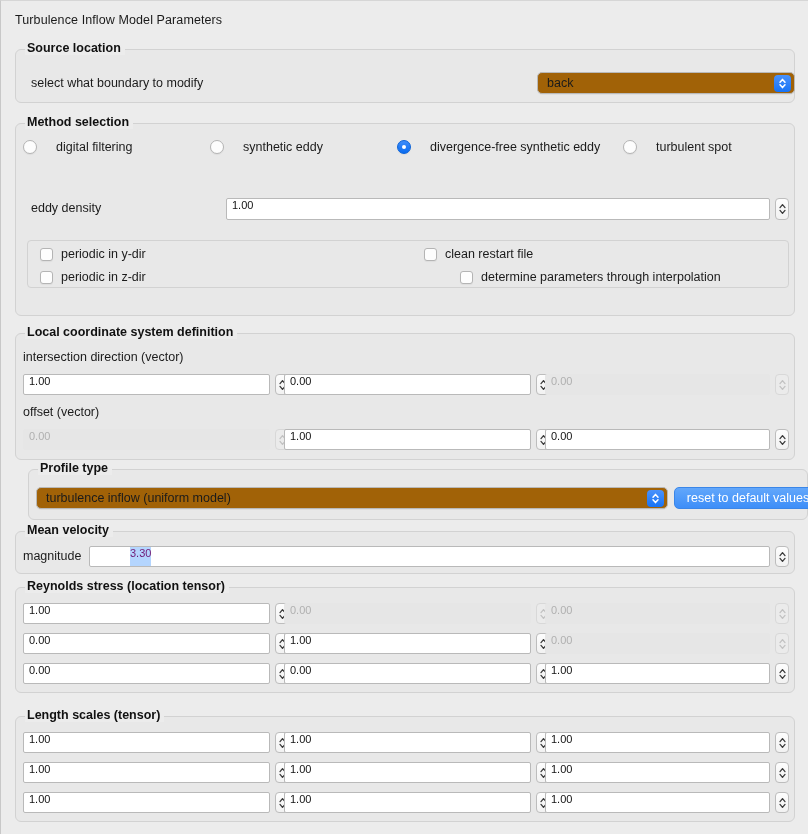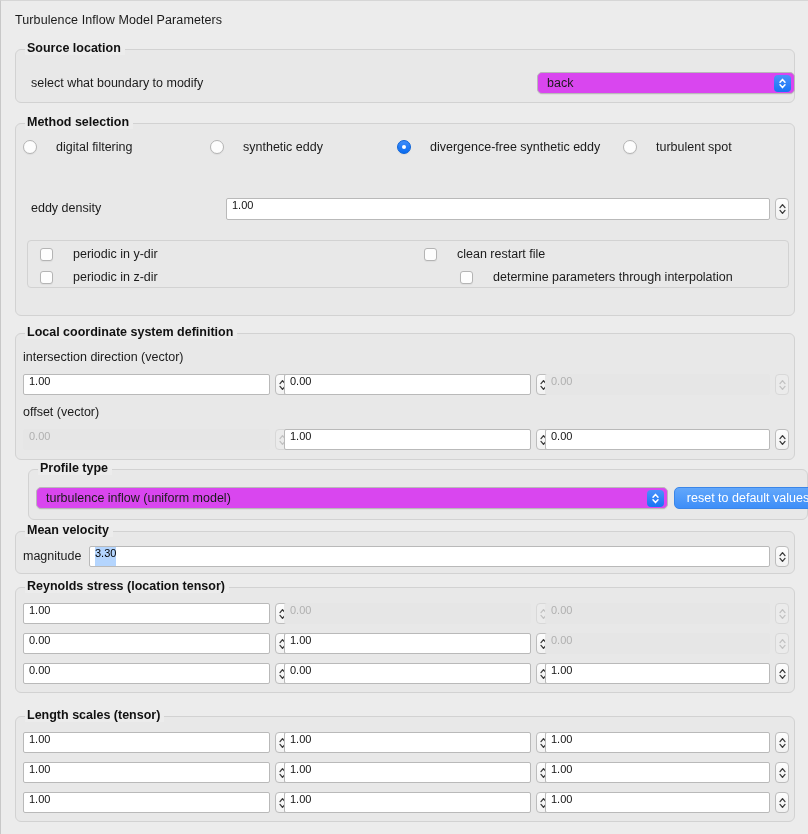--- a/index.html
+++ b/index.html
@@ -78,21 +78,21 @@
     color: #1b1b1b;
     white-space: nowrap;
     line-height: 16px;
   }
 
   
   .combo {
     position: absolute;
     box-sizing: border-box;
     height: 22px;
-    background: #d946ef;
+    background: #a16207;
     border: 1px solid #b9b9b9;
     border-radius: 5px;
     box-shadow: 0 1px 0 rgba(0,0,0,0.04);
   }
   .combo .combo-text {
     position: absolute;
     left: 9px;
     top: 0;
     right: 30px;
     height: 100%;
@@ -170,21 +170,21 @@
     width: 13px;
     height: 13px;
     border-radius: 3px;
     background: #fdfdfd;
     border: 1px solid #b4b4b4;
     box-sizing: border-box;
     box-shadow: 0 1px 1px rgba(0,0,0,0.05);
     flex: 0 0 auto;
   }
   .check .c-label {
-    margin-left: 20px;
+    margin-left: 8px;
     font-size: 12.5px;
     color: #1b1b1b;
   }
 
   
   .spin {
     position: absolute;
     height: 21px;
   }
   .spin .s-field {
@@ -204,21 +204,22 @@
     overflow: hidden;
   }
   .spin.disabled .s-field {
     background: #e6e6e6;
     border: 1px solid transparent;
     color: #b0b0b0;
   }
   .spin .s-val { white-space: nowrap; }
   .spin .s-val.sel {
     background: #b4d5fe;
-    color: #000000;
+    color: #701a75;
+    margin-left: 35px;
   }
   .spin .s-step {
     position: absolute;
     right: 0;
     top: 0;
     width: 14px;
     height: 21px;
     border-radius: 4px;
     background: linear-gradient(#fdfdfd, #f2f2f2);
     border: 1px solid #bdbdbd;

